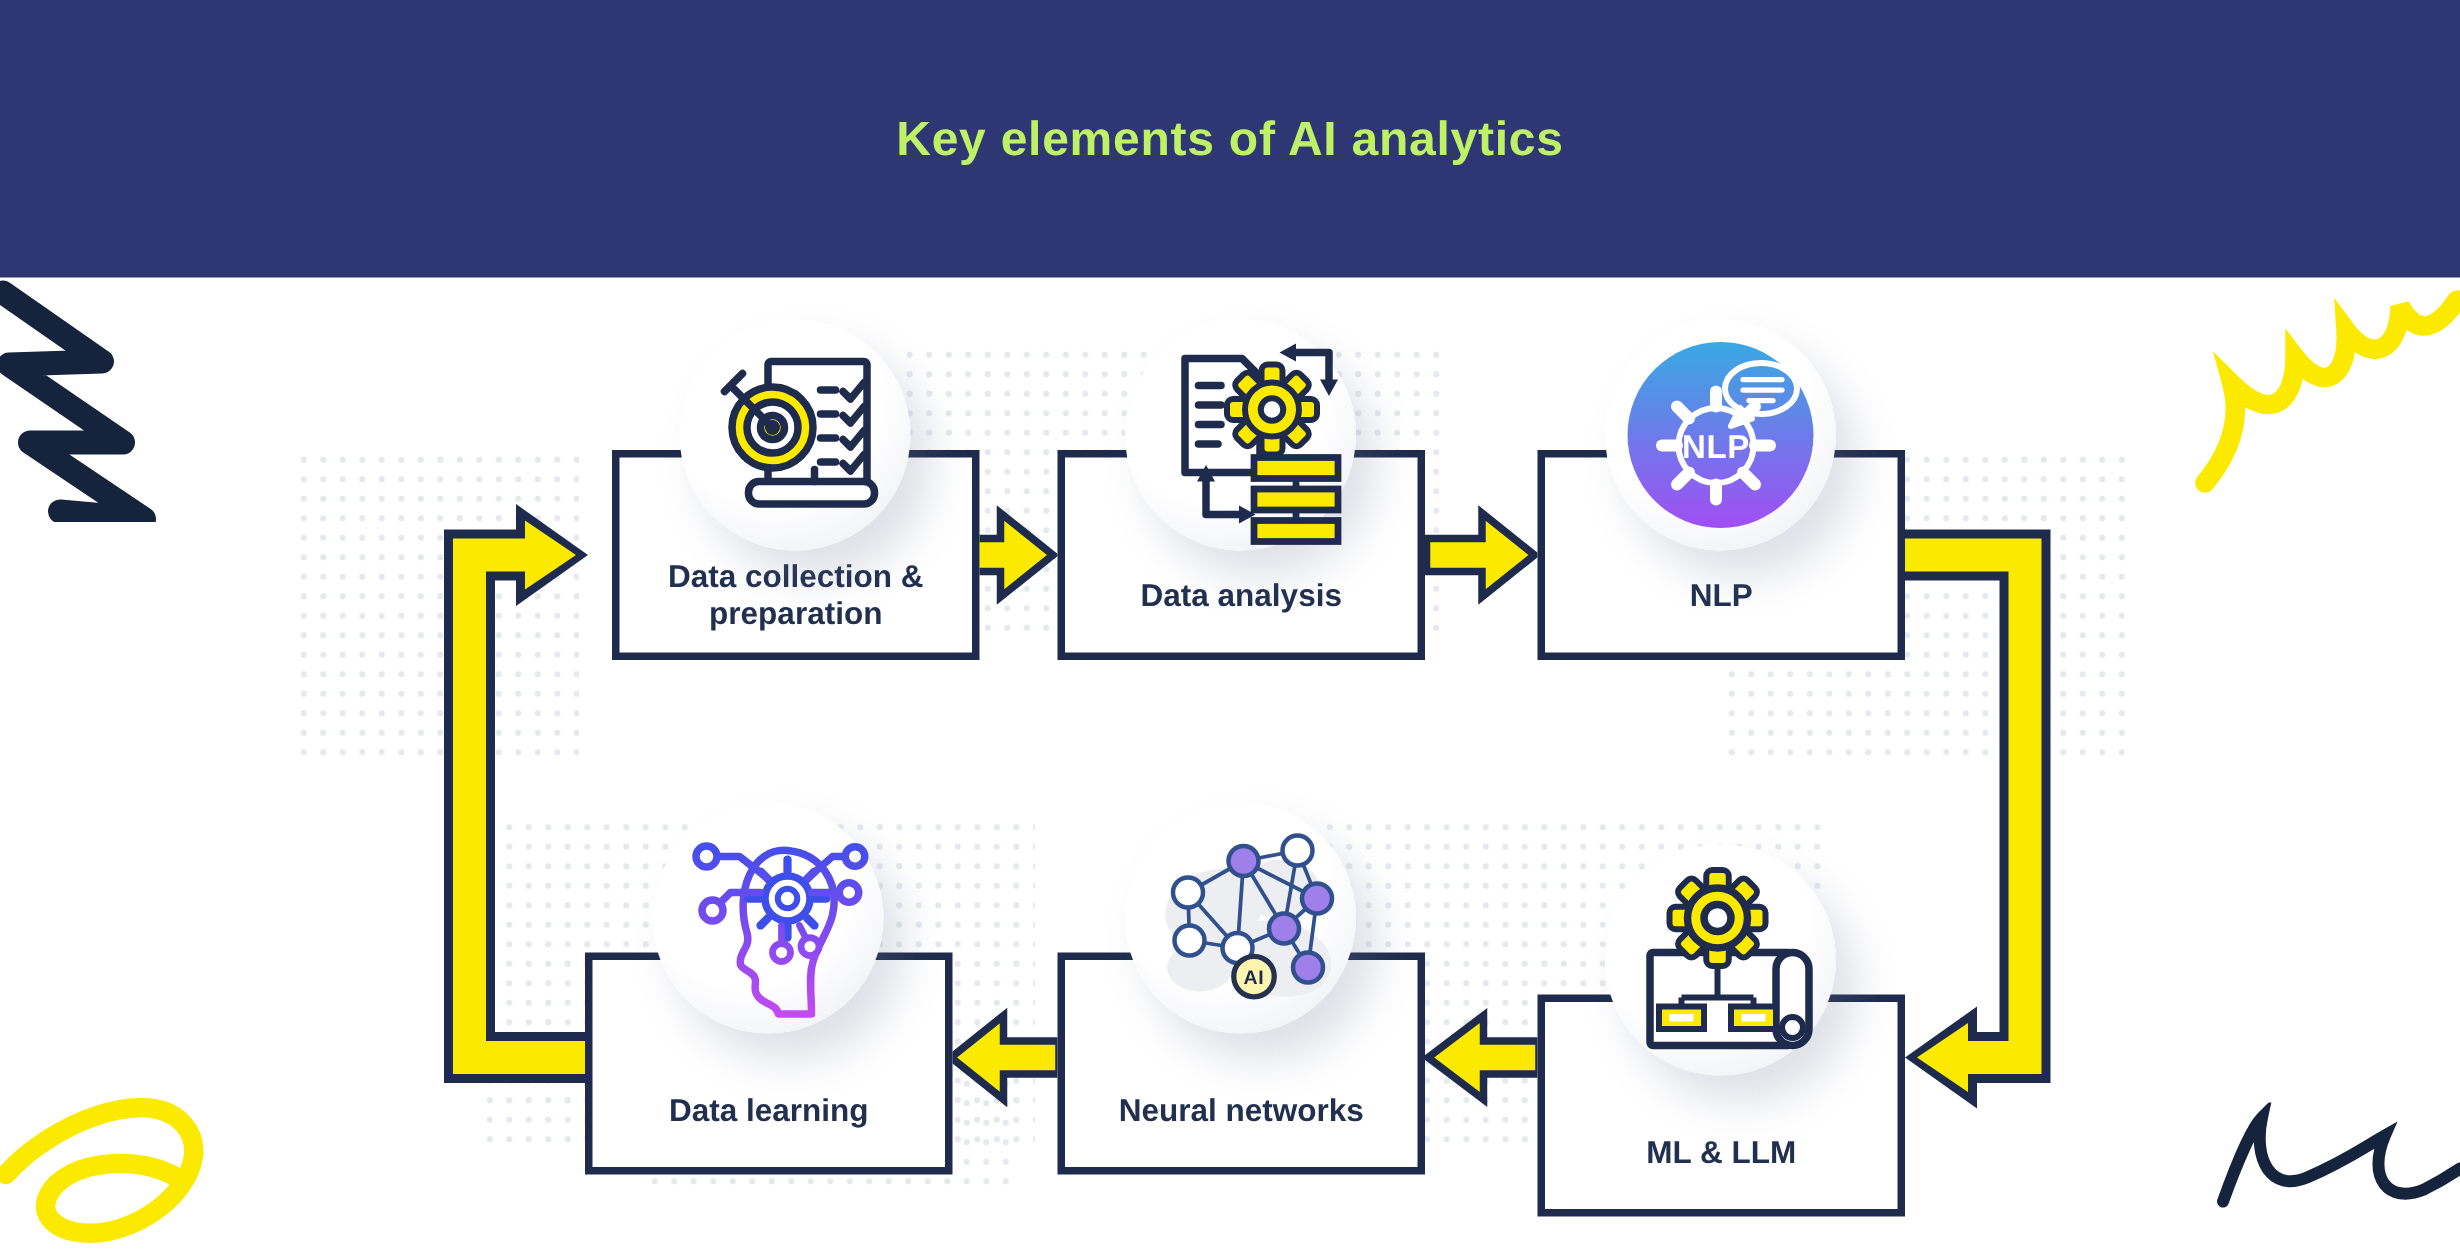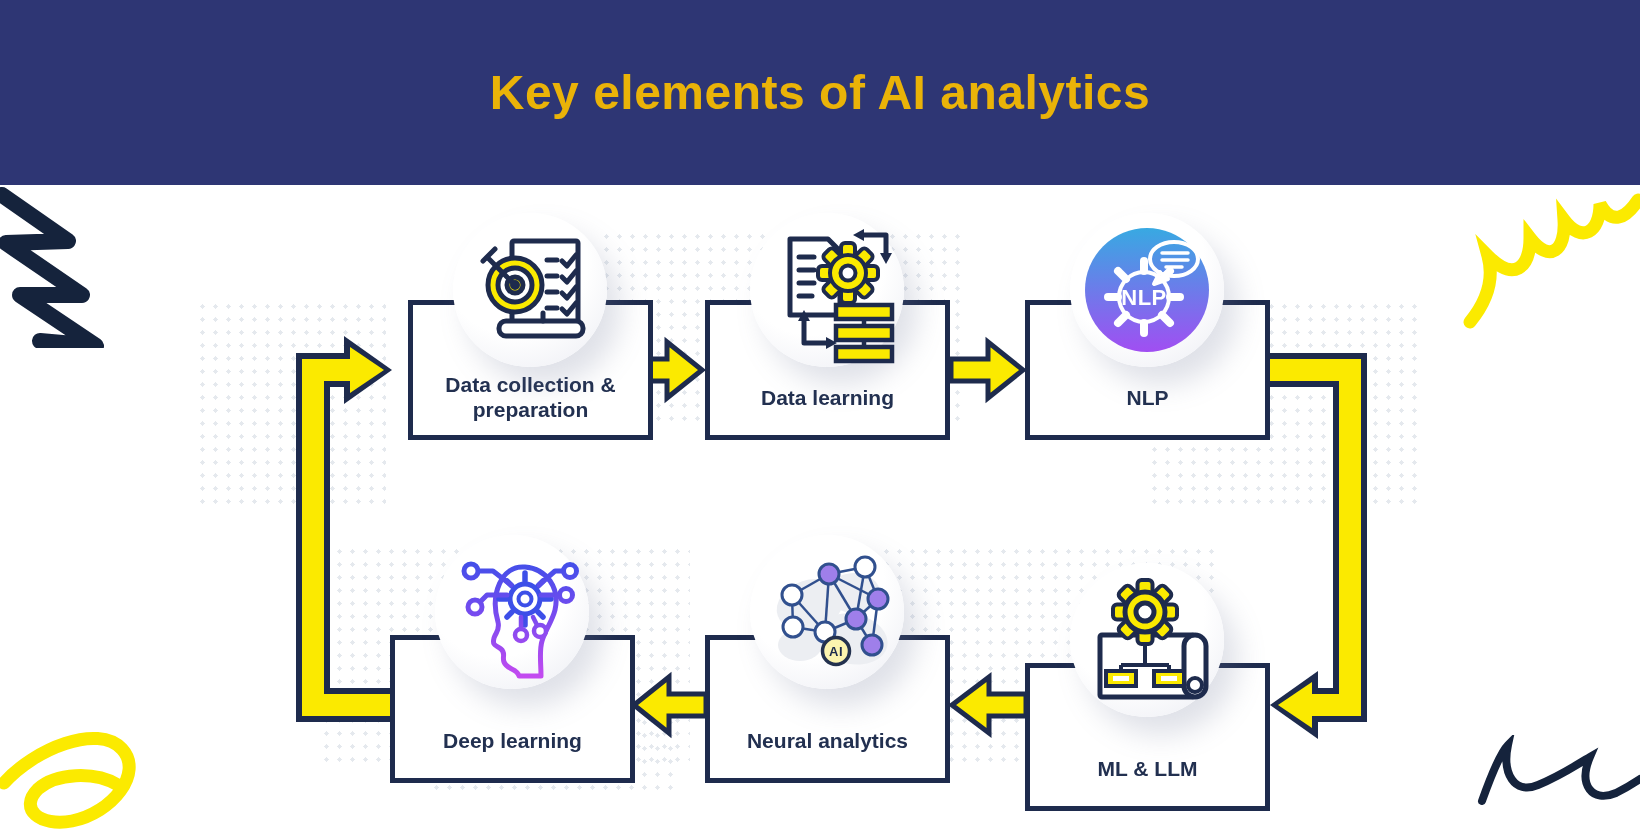--- a/index.html
+++ b/index.html
@@ -1,20 +1,20 @@
 <!DOCTYPE html>
 <html><head>
 <meta charset="utf-8">
 <style>
   html,body{margin:0;padding:0}
   body{width:1640px;height:840px;overflow:hidden;background:#ffffff;
        font-family:"Liberation Sans",sans-serif;position:relative}
   .banner{position:absolute;left:0;top:0;width:1640px;height:185px;background:#2E3674;
           display:flex;align-items:center;justify-content:center;z-index:4}
-  .banner h1{margin:0;color:#eab308;font-size:48px;font-weight:bold;letter-spacing:.5px}
+  .banner h1{margin:0;color:#bef264;font-size:32px;font-weight:bold;letter-spacing:.5px}
   .dots{position:absolute;z-index:0;opacity:.8;
         background-image:radial-gradient(#dfe3ea 2.1px,transparent 2.2px);
         background-size:13px 13px}
   .overlay{position:absolute;left:0;top:0;z-index:1}
   .node{position:absolute;width:245px;z-index:2}
   .box{width:245px;background:#ffffff;border:5px solid #1E2B4D;box-sizing:border-box;position:relative}
   .top-row .box{height:140px}
   .bottom-row .box{height:148px}
   .label{position:absolute;left:0;right:0;bottom:10px;height:54px;display:flex;
          align-items:center;justify-content:center;text-align:center;
@@ -96,21 +96,21 @@
         <line x1="34" y1="44" x2="60" y2="70"></line>
         <line x1="28" y1="46" x2="40" y2="34"></line>
       </g>
     </svg>
   </div>
 </div>
 
 <div class="node top-row" style="left:705px;top:300px">
   <div class="box">
     <div class="label">
-        <span>Data learning</span>
+        <span>Data analysis</span>
       </div>
   </div>
   <div class="circle">
     <svg width="150" height="150" viewBox="0 0 150 150">
       <g fill="#ffffff" stroke="#1E2B4D" stroke-width="5" stroke-linecap="round" stroke-linejoin="round">
         <path d="M38,24 h38 l12,12 v64 h-50 z"></path>
         <line x1="47" y1="42" x2="62" y2="42"></line>
         <line x1="47" y1="55" x2="62" y2="55"></line>
         <line x1="47" y1="68" x2="62" y2="68"></line>
         <line x1="47" y1="81" x2="60" y2="81"></line>
@@ -178,21 +178,21 @@
         <line x1="90" y1="45" x2="116" y2="45" stroke-width="3.5"></line>
         <line x1="94" y1="52" x2="110" y2="52" stroke-width="3.5"></line>
       </g>
     </svg>
   </div>
 </div>
 
 <div class="node bottom-row" style="left:390px;top:635px">
   <div class="box">
     <div class="label">
-        <span>Deep learning</span>
+        <span>Data learning</span>
       </div>
   </div>
   <div class="circle">
     <svg width="150" height="150" viewBox="0 0 150 150">
       <defs>
         <linearGradient id="dlg" gradientUnits="userSpaceOnUse" x1="75" y1="20" x2="75" y2="140">
           <stop offset="0" stop-color="#3D4FE8"></stop>
             <stop offset="0.5" stop-color="#7A4BF0"></stop>
             <stop offset="1" stop-color="#C44AF0"></stop>
         </linearGradient>
@@ -226,21 +226,21 @@
             <circle cx="103" cy="94" r="6" fill="#ffffff" stroke-width="4.5"></circle>
         </g>
       </g>
     </svg>
   </div>
 </div>
 
 <div class="node bottom-row" style="left:705px;top:635px">
   <div class="box">
     <div class="label">
-        <span>Neural analytics</span>
+        <span>Neural networks</span>
       </div>
   </div>
   <div class="circle">
     <svg width="150" height="150" viewBox="0 0 150 150">
       <g fill="#ECEEF2">
         <ellipse cx="58" cy="68" rx="34" ry="25" transform="rotate(-18 58 68)"></ellipse>
         <ellipse cx="100" cy="102" rx="36" ry="25" transform="rotate(12 100 102)"></ellipse>
         <ellipse cx="102" cy="56" rx="26" ry="20"></ellipse>
         <ellipse cx="48" cy="108" rx="22" ry="16"></ellipse>
       </g>

